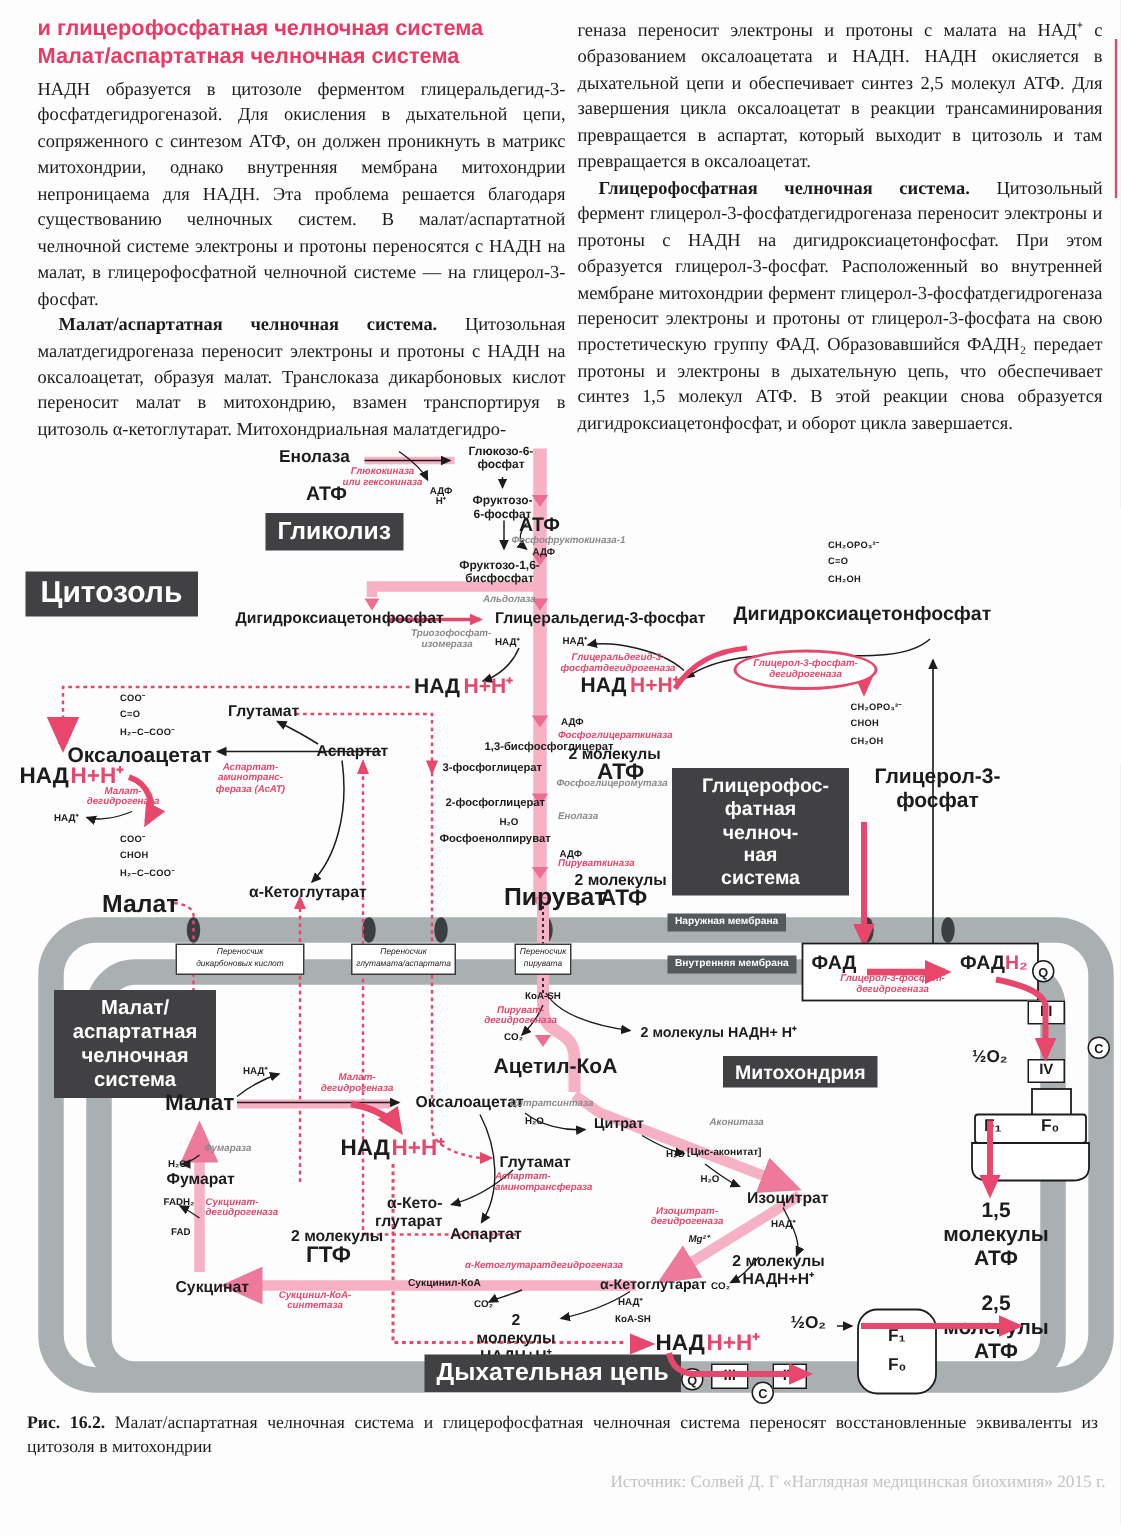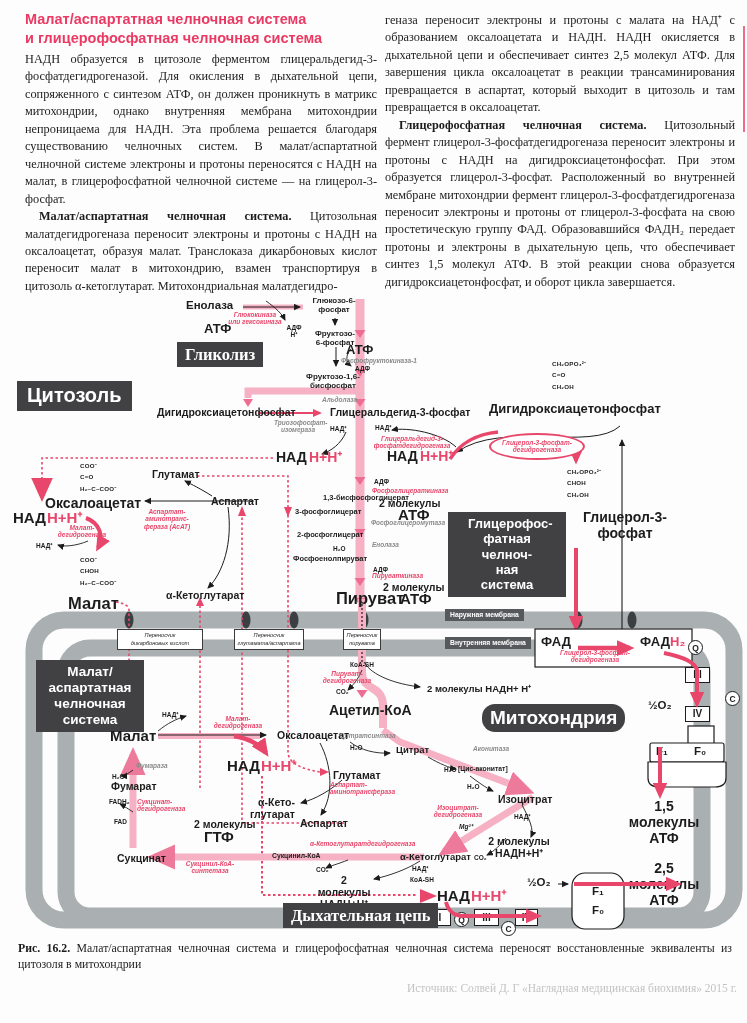--- a/index.html
+++ b/index.html
@@ -32,39 +32,39 @@
   .grey{color:#8a8a8a;}
   .it{font-style:italic;}
   .ctr{text-align:center;}
   .enz{font-size:6.5px;font-style:italic;font-weight:bold;}
   .enz.pink{color:#e8476b;}
   .enz.grey{color:#8a8a8a;}
   .struct{font-size:6.2px;font-weight:bold;line-height:1.85;letter-spacing:.2px;}
   .blackbox{background:#414144;color:#fff;font-weight:bold;line-height:1.18;padding:3px 8px;}
   .fs13{font-size:13px;padding:4px 20px;}
   .fs14{font-size:13.5px;padding:4px 6px;}
-  .fs17{font-size:16.5px;font-family:Liberation Serif, serif;}
-  .fs18{font-size:19px;border-radius:13px;}
+  .fs17{font-size:16.5px;}
+  .fs18{font-size:13px;}
   .fs21{font-size:20px;padding:3px 10px;}
   .box{background:#fff;border:1.3px solid #1c1c1c;font-weight:bold;font-size:10px;text-align:center;line-height:15px;box-sizing:border-box;}
   .circ{background:#fff;border:1.4px solid #1c1c1c;border-radius:50%;width:15px;height:15px;font-weight:bold;font-size:8.5px;text-align:center;line-height:14px;box-sizing:border-box;}
   .transporter{background:#fff;border:1px solid #3a3a3a;font-size:5.6px;font-style:italic;text-align:center;line-height:1.35;padding:2px 1px;box-sizing:border-box;}
   .memlabel{background:#55595b;color:#fff;font-size:6.8px;font-weight:bold;padding:2px 5px;}
   .oval{border:2.5px solid #e8476b;border-radius:50%;padding:4px 5px;background:#fff;}
   .caption{position:absolute;left:18px;top:941px;width:714px;font-size:11.8px;line-height:1.35;text-align:justify;}
   .source{position:absolute;left:290px;top:980px;width:447px;text-align:right;color:#c3c3c3;font-size:11.5px;line-height:1.45;}
 </style>
 </head>
 <body>
 
 <div class="page">
 
   <div class="heading">
+    <div>и глицерофосфатная челночная система</div>
     <div>Малат/аспартатная челночная система</div>
-    <div>и глицерофосфатная челночная система</div>
   </div>
 
   <div class="col col1">
     <p class="p1">НАДН образуется в цитозоле ферментом глицеральдегид-3-фосфатдегидрогеназой. Для окисления в дыхательной цепи, сопряженного с синтезом АТФ, он должен проникнуть в матрикс митохондрии, однако внутренняя мембрана митохондрии непроницаема для НАДН. Эта проблема решается благодаря существованию челночных систем. В малат/аспартатной челночной системе электроны и протоны переносятся с НАДН на малат, в глицерофосфатной челночной системе — на глицерол-3-фосфат.</p>
     <p class="p2"><b>Малат/аспартатная челночная система.</b> <span>Цитозольная малатдегидрогеназа переносит электроны и протоны с НАДН на оксалоацетат, образуя малат. Транслоказа дикарбоновых кислот переносит малат в митохондрию, взамен транспортируя в цитозоль α-кетоглутарат. Митохондриальная малатдегидро-</span></p>
   </div>
 
   <div class="col col2">
     <p class="p1">геназа переносит электроны и протоны с малата на НАД⁺ с образованием оксалоацетата и НАДН. НАДН окисляется в дыхательной цепи и обеспечивает синтез 2,5 молекул АТФ. Для завершения цикла оксалоацетат в реакции трансаминирования превращается в аспартат, который выходит в цитозоль и там превращается в оксалоацетат.</p>
     <p class="p2"><b>Глицерофосфатная челночная система.</b> <span>Цитозольный фермент глицерол-3-фосфатдегидрогеназа переносит электроны и протоны с НАДН на дигидроксиацетонфосфат. При этом образуется глицерол-3-фосфат. Расположенный во внутренней мембране митохондрии фермент глицерол-3-фосфатдегидрогеназа переносит электроны и протоны от глицерол-3-фосфата на свою простетическую группу ФАД. Образовавшийся ФАДН₂ передает протоны и электроны в дыхательную цепь, что обеспечивает синтез 1,5 молекул АТФ. В этой реакции снова образуется дигидроксиацетонфосфат, и оборот цикла завершается.</span></p>

